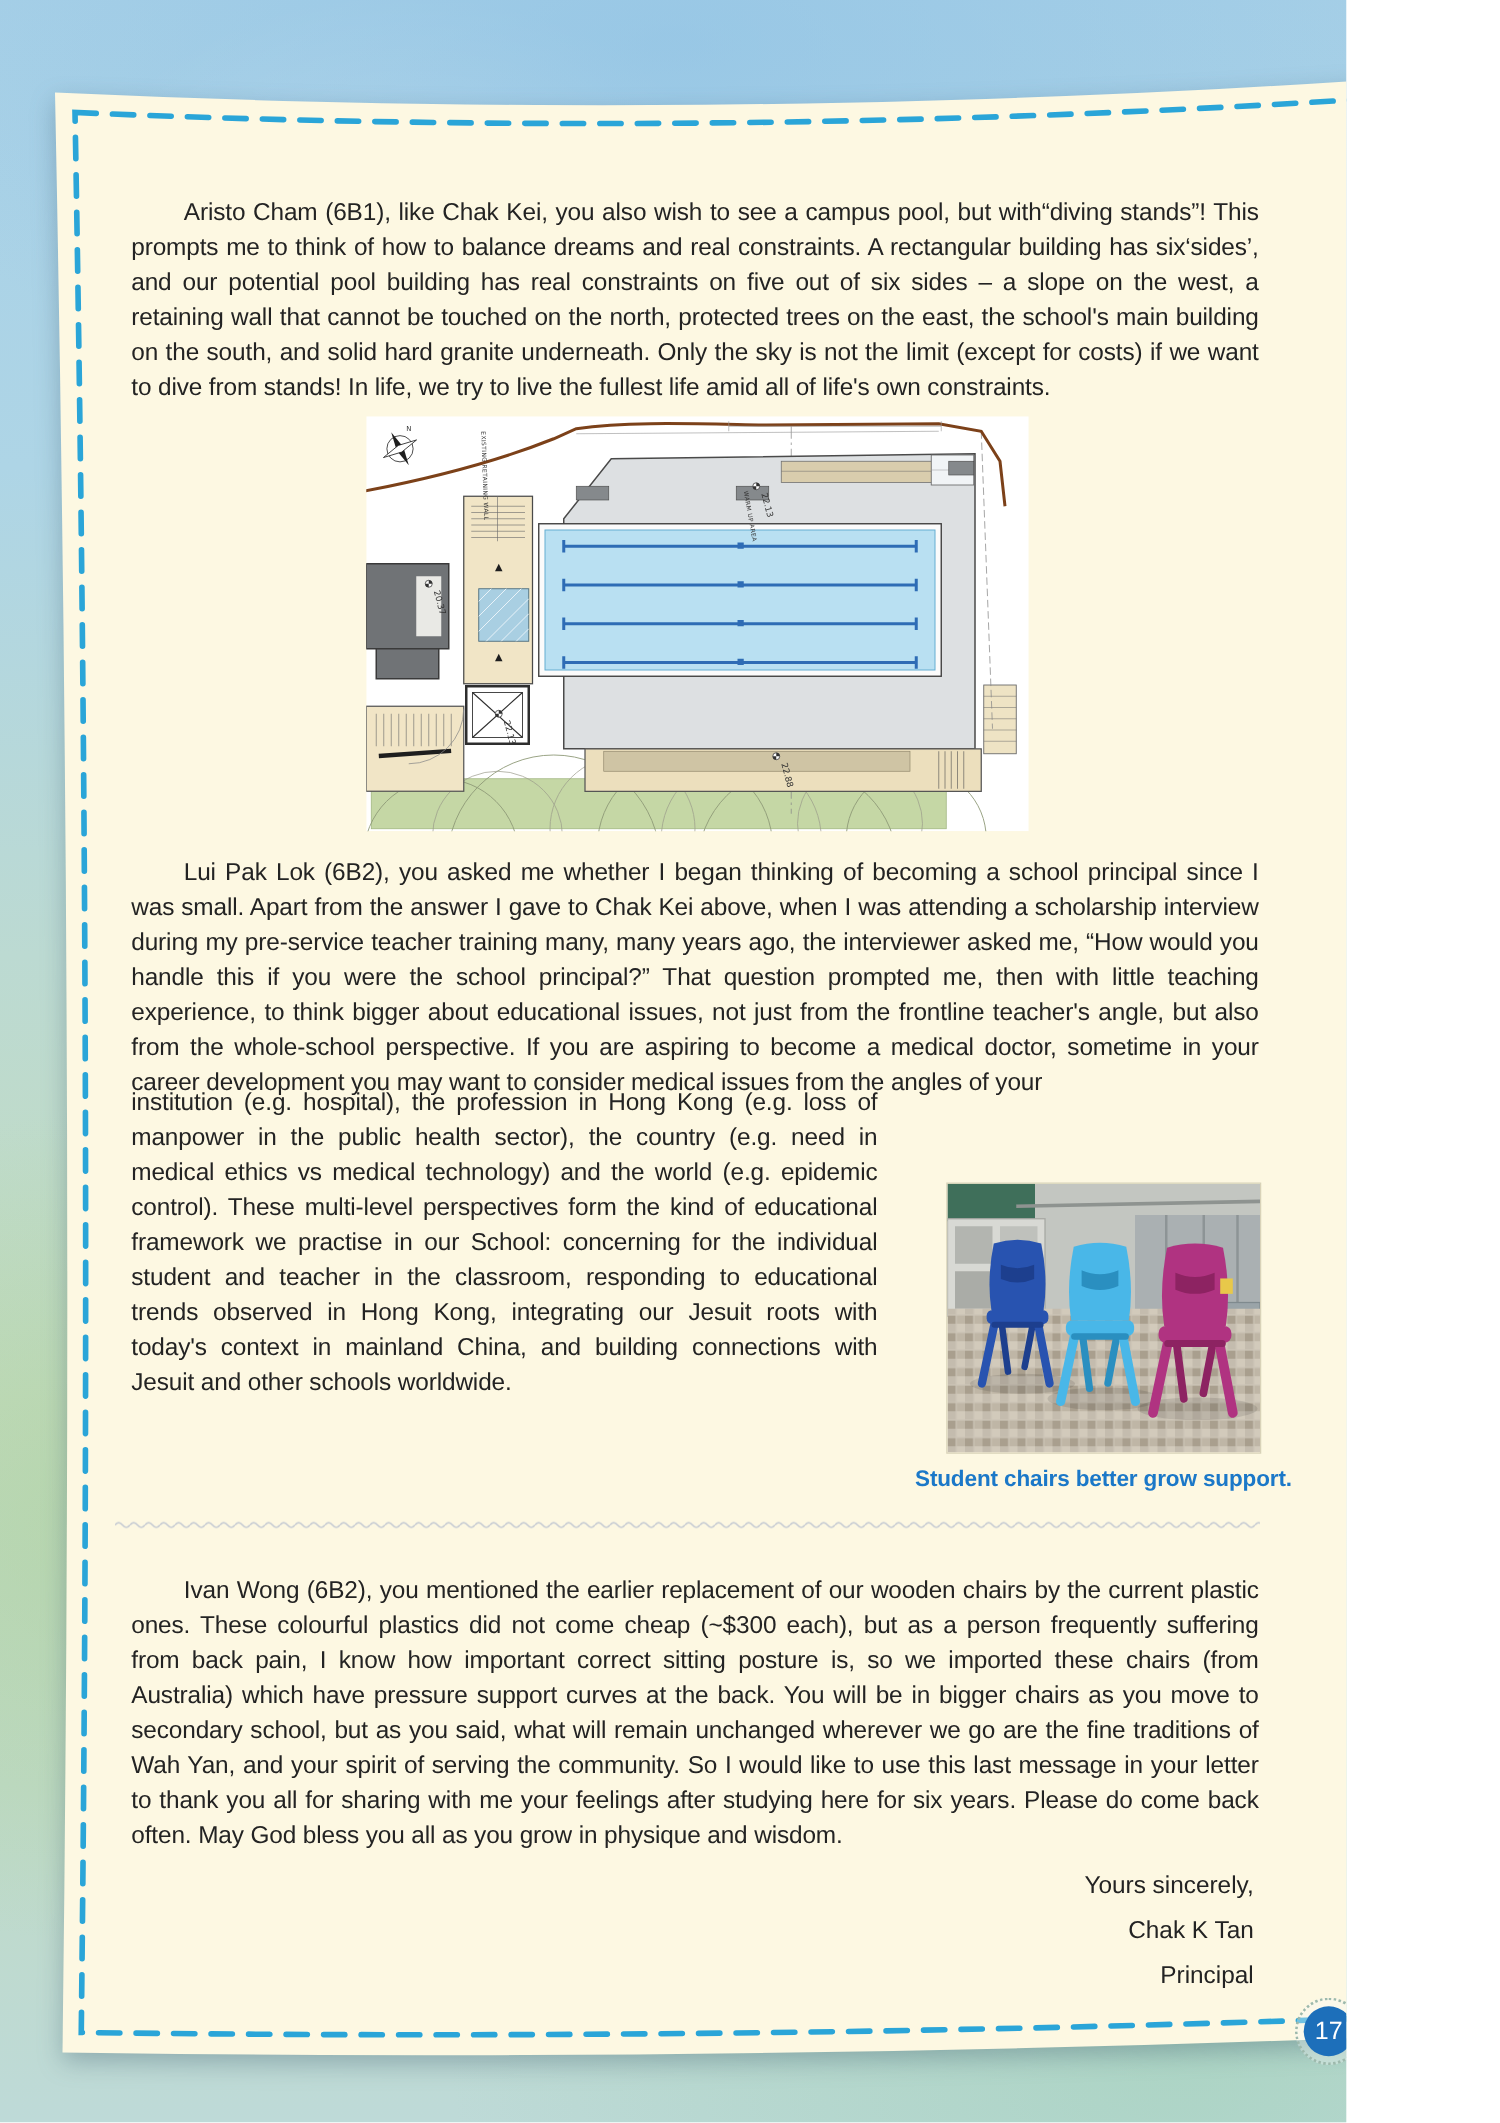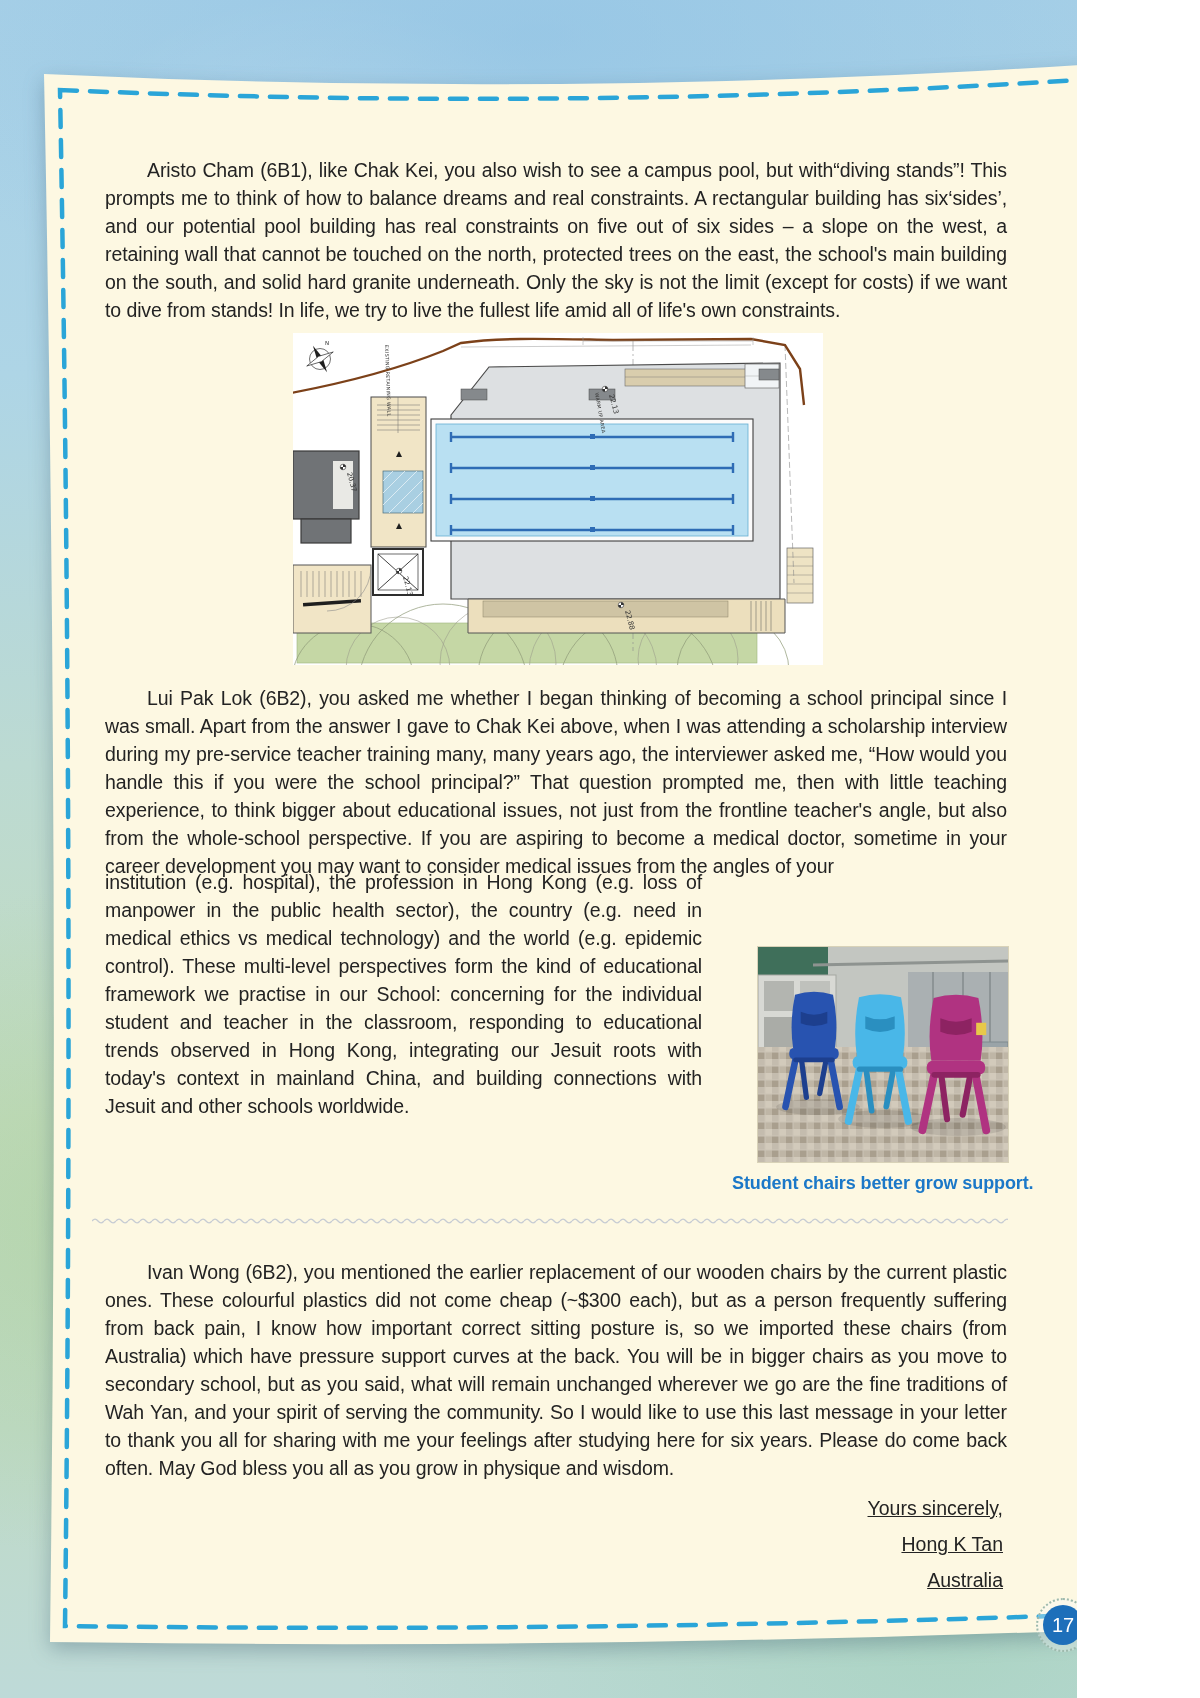--- a/index.html
+++ b/index.html
@@ -29,21 +29,21 @@
     text-align:center;
   }
   .chairs-fig svg{display:block;border:1px solid #d8d2b8;}
   .fig-caption{
     display:block;margin:6px -25px 0 -25px;white-space:nowrap;
     font-size:18px;color:#1b78c8;font-weight:bold;
   }
   .divider{position:absolute;left:92px;top:1212px;width:916px;height:10px;}
   .signature{
     position:absolute;left:105px;top:1490px;width:898px;
-    text-align:right;font-size:19.5px;line-height:36px;color:#232323;text-decoration:underline;
+    text-align:right;font-size:19.5px;line-height:36px;color:#232323;
   }
   .page-badge{
     position:absolute;left:1036px;top:1598px;width:50px;height:50px;
     border:2px dotted #9db9ac;border-radius:50%;
     display:flex;align-items:center;justify-content:center;
     background:rgba(245,250,248,0.35);
   }
   .page-badge .inner{
     width:40px;height:40px;border-radius:50%;background:#1d6fba;
     color:#ffffff;font-size:20px;display:flex;align-items:center;justify-content:center;
@@ -350,22 +350,22 @@
         <rect width="916" height="10" fill="url(#wave)"></rect>
       </svg>
     </div>
 
     <p class="para indent" style="top:1238px;">
       <span>Ivan Wong (6B2), you mentioned the earlier replacement of our wooden chairs by the current plastic ones. These colourful plastics did not come cheap (~$300 each), but as a person frequently suffering from back pain, I know how important correct sitting posture is, so we imported these chairs (from Australia) which have pressure support curves at the back. You will be in bigger chairs as you move to secondary school, but as you said, what will remain unchanged wherever we go are the fine traditions of Wah Yan, and your spirit of serving the community. So I would like to use this last message in your letter to thank you all for sharing with me your feelings after studying here for six years.  Please do come back often.  May God bless you all as you grow in physique and wisdom.</span>
     </p>
 
     <div class="signature">
       <div>Yours sincerely,</div>
-      <div>Hong K Tan</div>
-      <div>Australia</div>
+      <div>Chak K Tan</div>
+      <div>Principal</div>
     </div>
 
     <div class="page-badge">
       <div class="inner">17</div>
     </div>
 
   </div>
 </div>
 
 </body></html>

